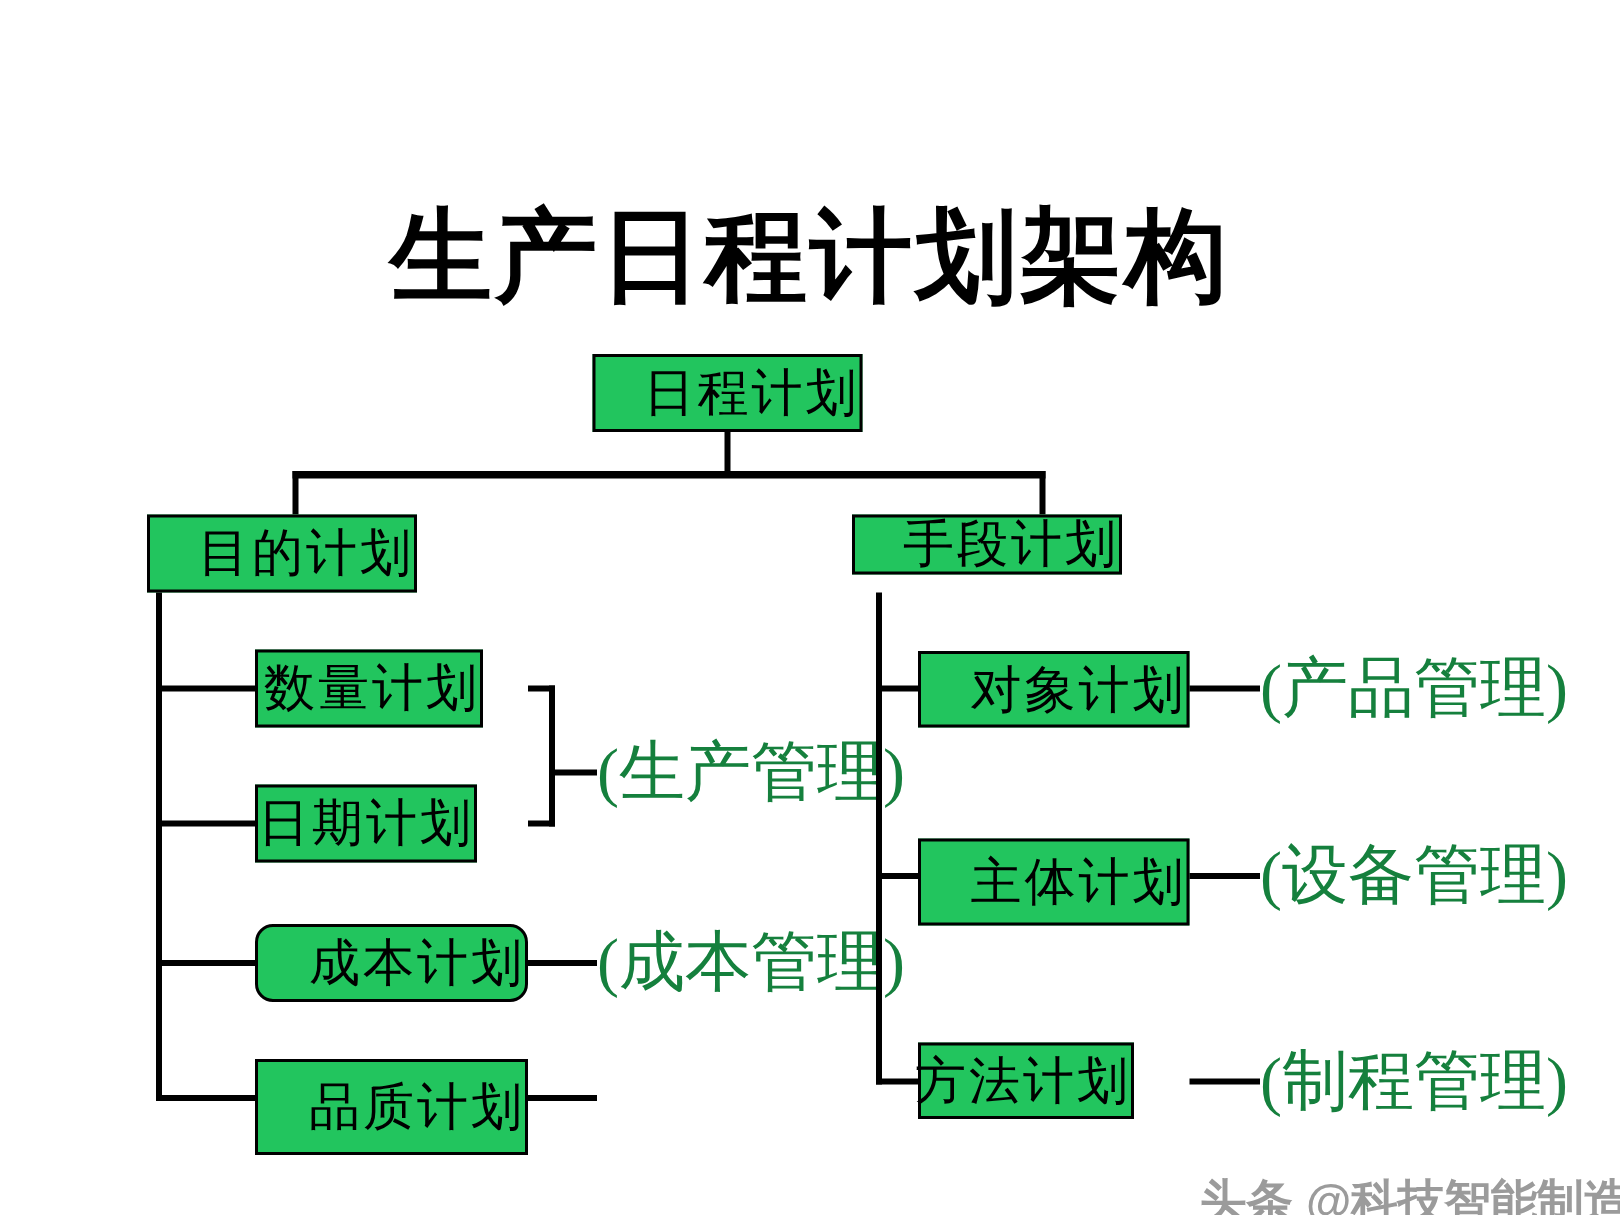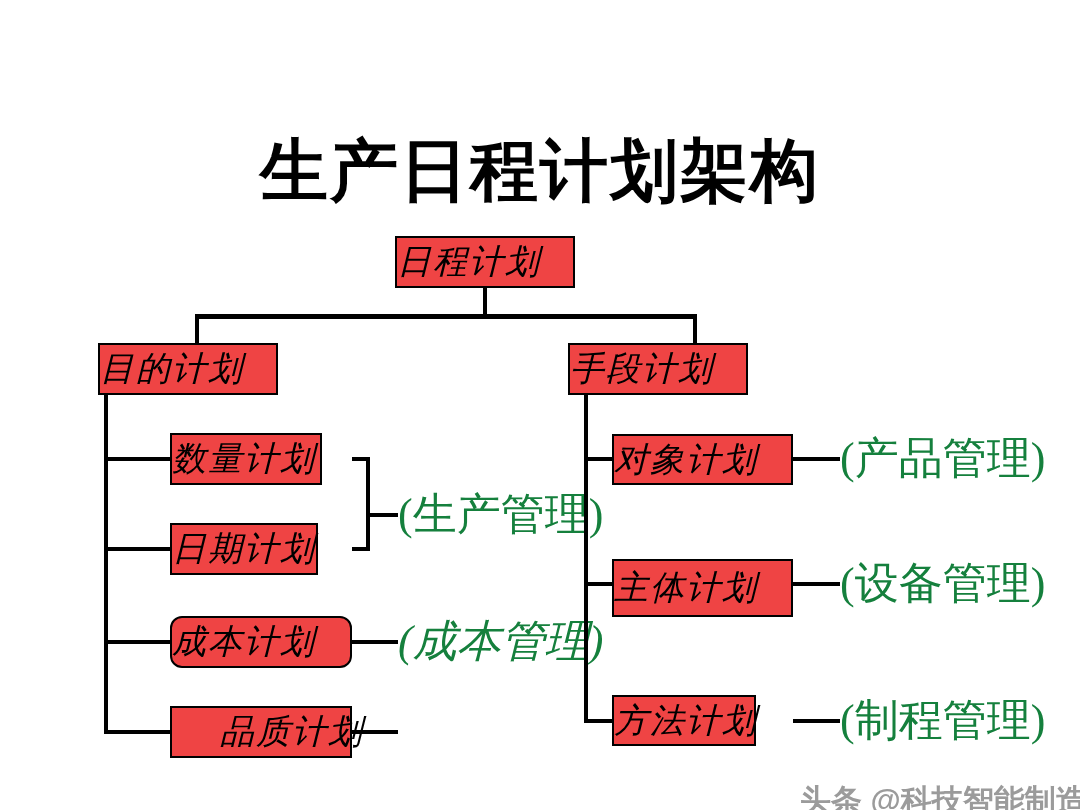--- a/index.html
+++ b/index.html
@@ -26,29 +26,28 @@
     font-weight: bold;
     font-size: 68px;
     letter-spacing: 2px;
     color: #000000;
     white-space: nowrap;
   }
   .node {
     position: absolute;
     box-sizing: border-box;
     border: 2px solid #000000;
-    background: #ef4444;
+    background: #22c55e;
     display: flex;
     align-items: center;
-    justify-content: flex-start;
+    justify-content: flex-end;
     font-size: 34px;
     letter-spacing: 2px;
     color: #000000;
     white-space: nowrap;
-    font-style: italic;
   }
   .line {
     position: absolute;
     background: #000000;
   }
   .annot {
     position: absolute;
     font-size: 44px;
     color: #15803d;
     white-space: nowrap;
@@ -78,51 +77,51 @@
   </div>
 
   <div class="line" style="left:483px; top:260px; width:4px; height:28px;"></div>
   <div class="line" style="left:195px; top:286px; width:502px; height:5px;"></div>
   <div class="line" style="left:195px; top:286px; width:4px; height:29px;"></div>
   <div class="line" style="left:693px; top:286px; width:4px; height:29px;"></div>
 
   <div class="node" style="left:98px; top:315px; width:180px; height:52px;">
     <span>目的计划</span>
   </div>
-  <div class="node" style="left:568px; top:315px; width:180px; height:52px;">
+  <div class="node" style="left:568px; top:315px; width:180px; height:40px;">
     <span>手段计划</span>
   </div>
 
   <div class="line" style="left:104px; top:367px; width:4px; height:339px;"></div>
   <div class="line" style="left:104px; top:429px; width:66px; height:4px;"></div>
   <div class="line" style="left:104px; top:519px; width:66px; height:4px;"></div>
   <div class="line" style="left:104px; top:612px; width:66px; height:4px;"></div>
   <div class="line" style="left:104px; top:702px; width:66px; height:4px;"></div>
 
   <div class="node" style="left:170px; top:405px; width:152px; height:52px;">
     <span>数量计划</span>
   </div>
   <div class="node" style="left:170px; top:495px; width:148px; height:52px;">
     <span>日期计划</span>
   </div>
   <div class="node" style="left:170px; top:588px; width:182px; height:52px;border-radius:12px;">
     <span>成本计划</span>
   </div>
-  <div class="node" style="left:170px; top:678px; width:182px; height:52px;padding-left:48px;">
+  <div class="node" style="left:170px; top:678px; width:182px; height:64px;padding-left:48px;">
     <span>品质计划</span>
   </div>
 
   <div class="line" style="left:352px; top:429px; width:18px; height:4px;"></div>
   <div class="line" style="left:352px; top:519px; width:18px; height:4px;"></div>
   <div class="line" style="left:366px; top:429px; width:4px; height:94px;"></div>
   <div class="line" style="left:366px; top:485px; width:32px; height:4px;"></div>
   <div class="annot" style="left:398px; top:467px;">(生产管理)</div>
 
   <div class="line" style="left:352px; top:612px; width:46px; height:4px;"></div>
-  <div class="annot" style="left:398px; top:594px;font-style:italic;">(成本管理)</div>
+  <div class="annot" style="left:398px; top:594px;">(成本管理)</div>
   <div class="line" style="left:352px; top:702px; width:46px; height:4px;"></div>
 
   <div class="line" style="left:584px; top:367px; width:4px; height:328px;"></div>
   <div class="line" style="left:584px; top:429px; width:28px; height:4px;"></div>
   <div class="line" style="left:584px; top:554px; width:28px; height:4px;"></div>
   <div class="line" style="left:584px; top:691px; width:28px; height:4px;"></div>
 
   <div class="node" style="left:612px; top:406px; width:181px; height:51px;">
     <span>对象计划</span>
   </div>

